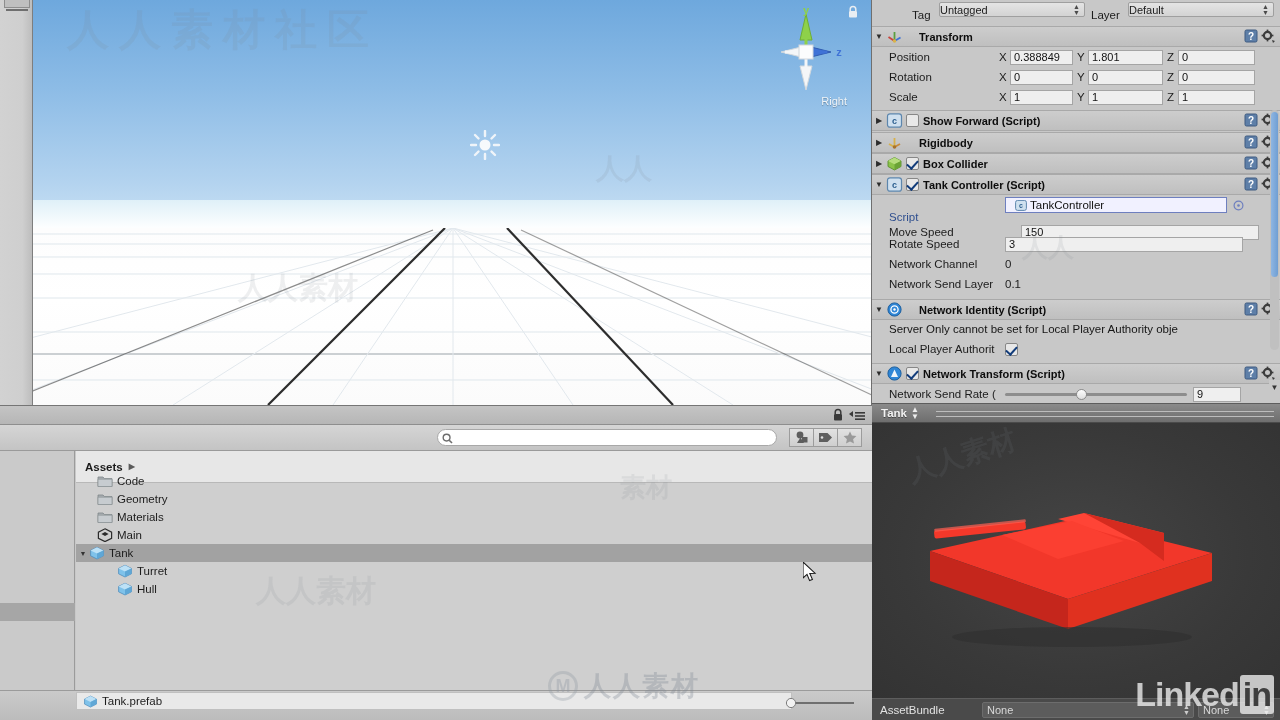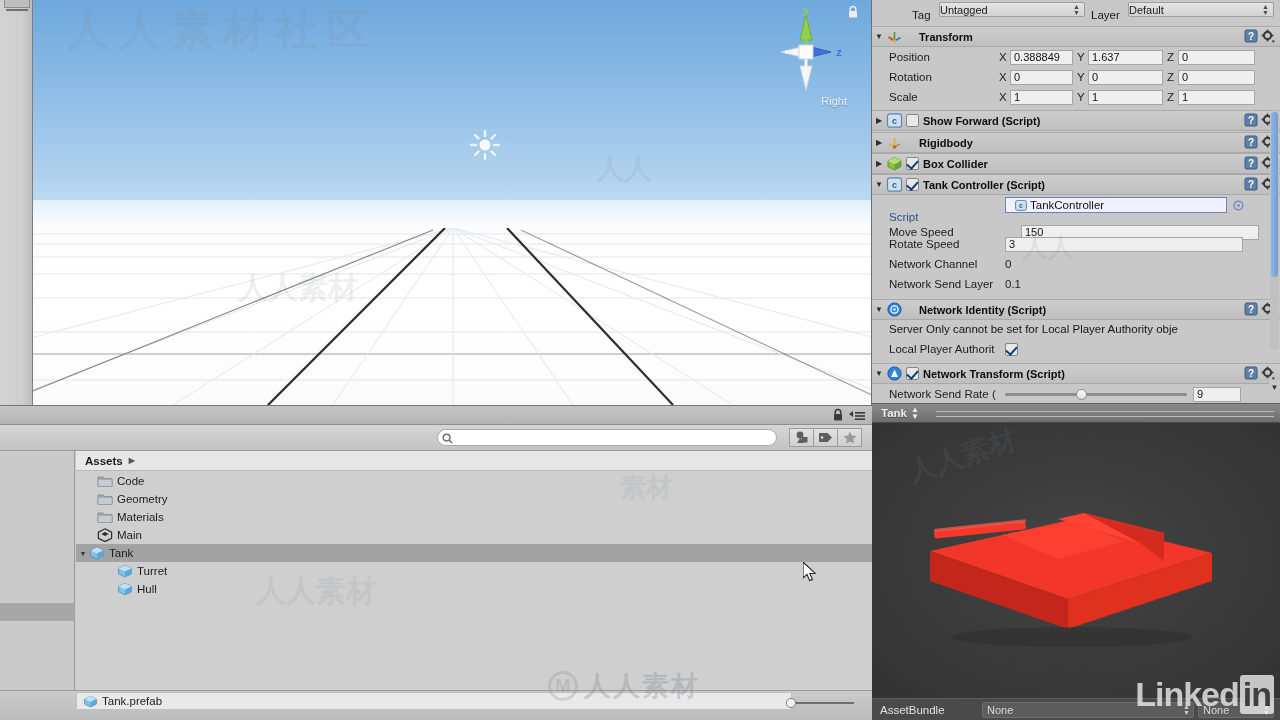--- a/index.html
+++ b/index.html
@@ -105,21 +105,21 @@
   }
   #project-left-sel {
     position: absolute; left: 0; top: 152px; width: 75px; height: 18px;
     background: #a6a6a6;
   }
   #project-right-col {
     position: absolute; left: 76px; top: 45px; width: 796px; height: 270px;
     background: #cfcfcf;
   }
   #assets-header {
-    position: absolute; left: 0; top: 0; width: 796px; height: 20px;
+    position: absolute; left: 0; top: 0; width: 796px; height: 32px;
     background: #e7e7e7; border-bottom: 1px solid #b8b8b8;
     display: flex; align-items: center; padding-left: 9px;
     font-weight: bold; font-size: 11.5px; color: #1b1b1b;
   }
   .breadcrumb-arrow { margin-left: 6px; font-size: 8px; color: #5a5a5a; }
 
   .asset-row {
     position: absolute; left: 0; width: 796px; height: 18px;
     display: flex; align-items: center; font-size: 11.5px; color: #1c1c1c;
   }
@@ -577,21 +577,21 @@
   </div>
 
   <div class="prop-row" style="top:47px;">
     <span class="prop-label" style="width:127px;">Position</span>
     <span class="axis-letter">X</span>
     <div class="numfield" style="width:63px;">
       <span>0.388849</span>
     </div>
     <span class="axis-letter" style="margin-left:4px;">Y</span>
     <div class="numfield" style="width:75px;">
-      <span>1.637</span>
+      <span>1.801</span>
     </div>
     <span class="axis-letter" style="margin-left:4px;">Z</span>
     <div class="numfield" style="width:77px;">
       <span>0</span>
     </div>
   </div>
 
   <div class="prop-row" style="top:67px;">
     <span class="prop-label" style="width:127px;">Rotation</span>
     <span class="axis-letter">X</span>

